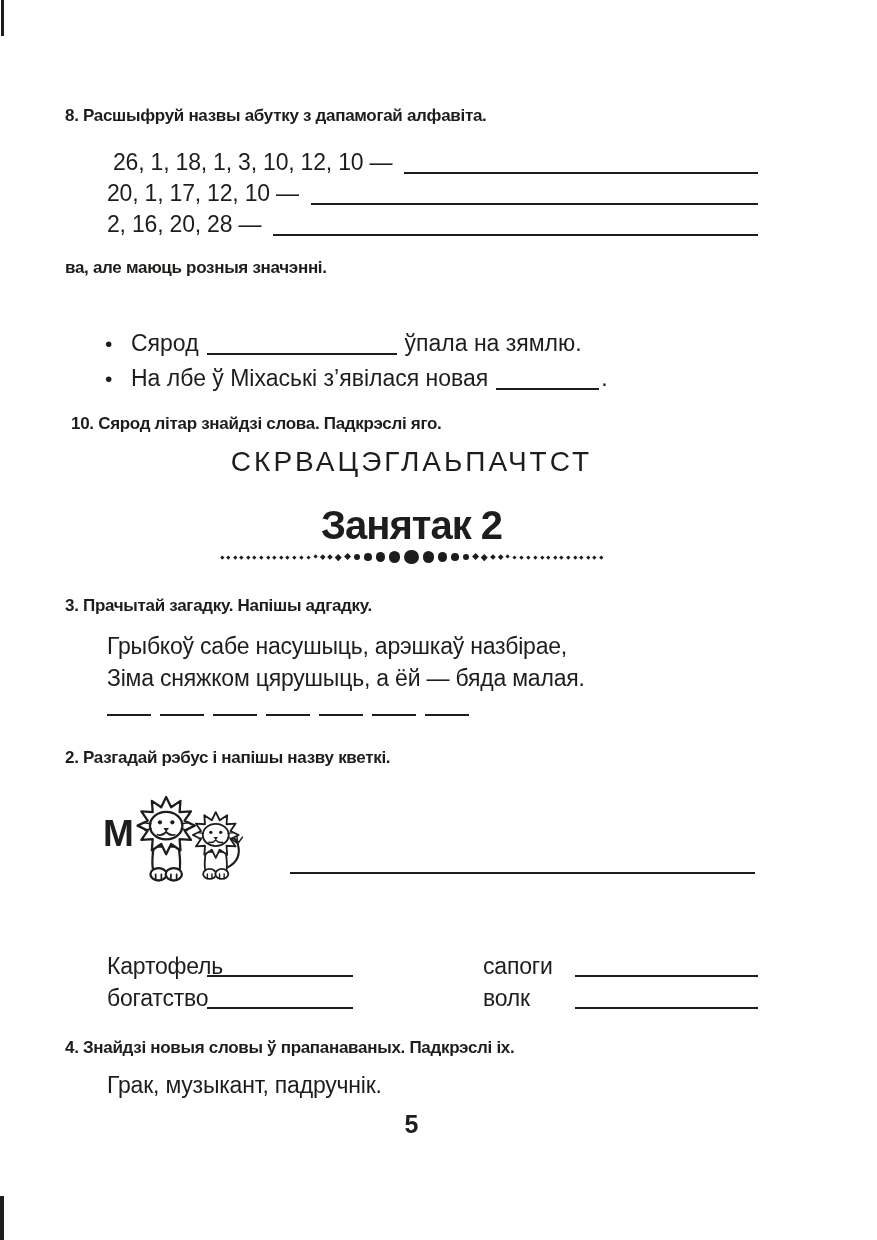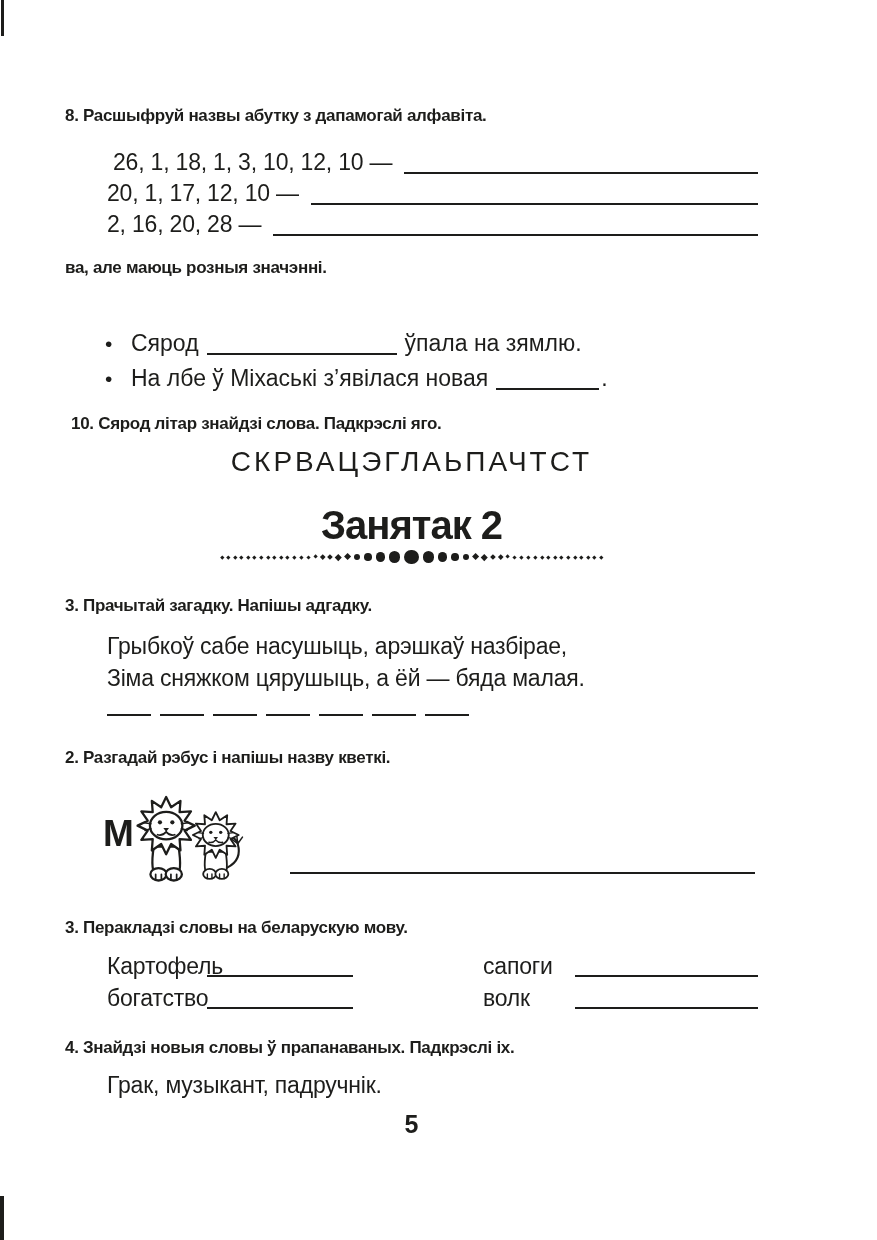--- a/index.html
+++ b/index.html
@@ -194,21 +194,20 @@
       </g>
     </defs>
     <path d="M104,80 Q120,72 115,55 Q112,46 104,50" fill="none" stroke="#1d1d1b" stroke-width="2.2" stroke-linecap="round"></path>
     <path d="M115,55 l5,-7 M115,55 l-1,-9 M114,54 l-7,-5" fill="none" stroke="#1d1d1b" stroke-width="1.6" stroke-linecap="round"></path>
     <use href="#lion" x="0" y="0"></use>
     <use href="#lion" transform="translate(60,17) scale(0.8)"></use>
   </svg>
 
   <div class="abs answer-line" style="left:290px; top:872px; width:465px;"></div>
 
-  <div class="abs ex-title" style="left:65px; top:912px; width:700px;">3. Перакладзі словы на беларускую мову.</div>
   <div class="abs translate-row" style="left:107px; top:948px; right:119px;">
     <span class="tr-word-left">Картофель</span>
     <span class="tr-blank-left"></span>
     <span class="tr-gap"></span>
     <span class="tr-word-right">сапоги</span>
     <span class="tr-blank-right"></span>
   </div>
   <div class="abs translate-row" style="left:107px; top:980px; right:119px;">
     <span class="tr-word-left">богатство</span>
     <span class="tr-blank-left"></span>

